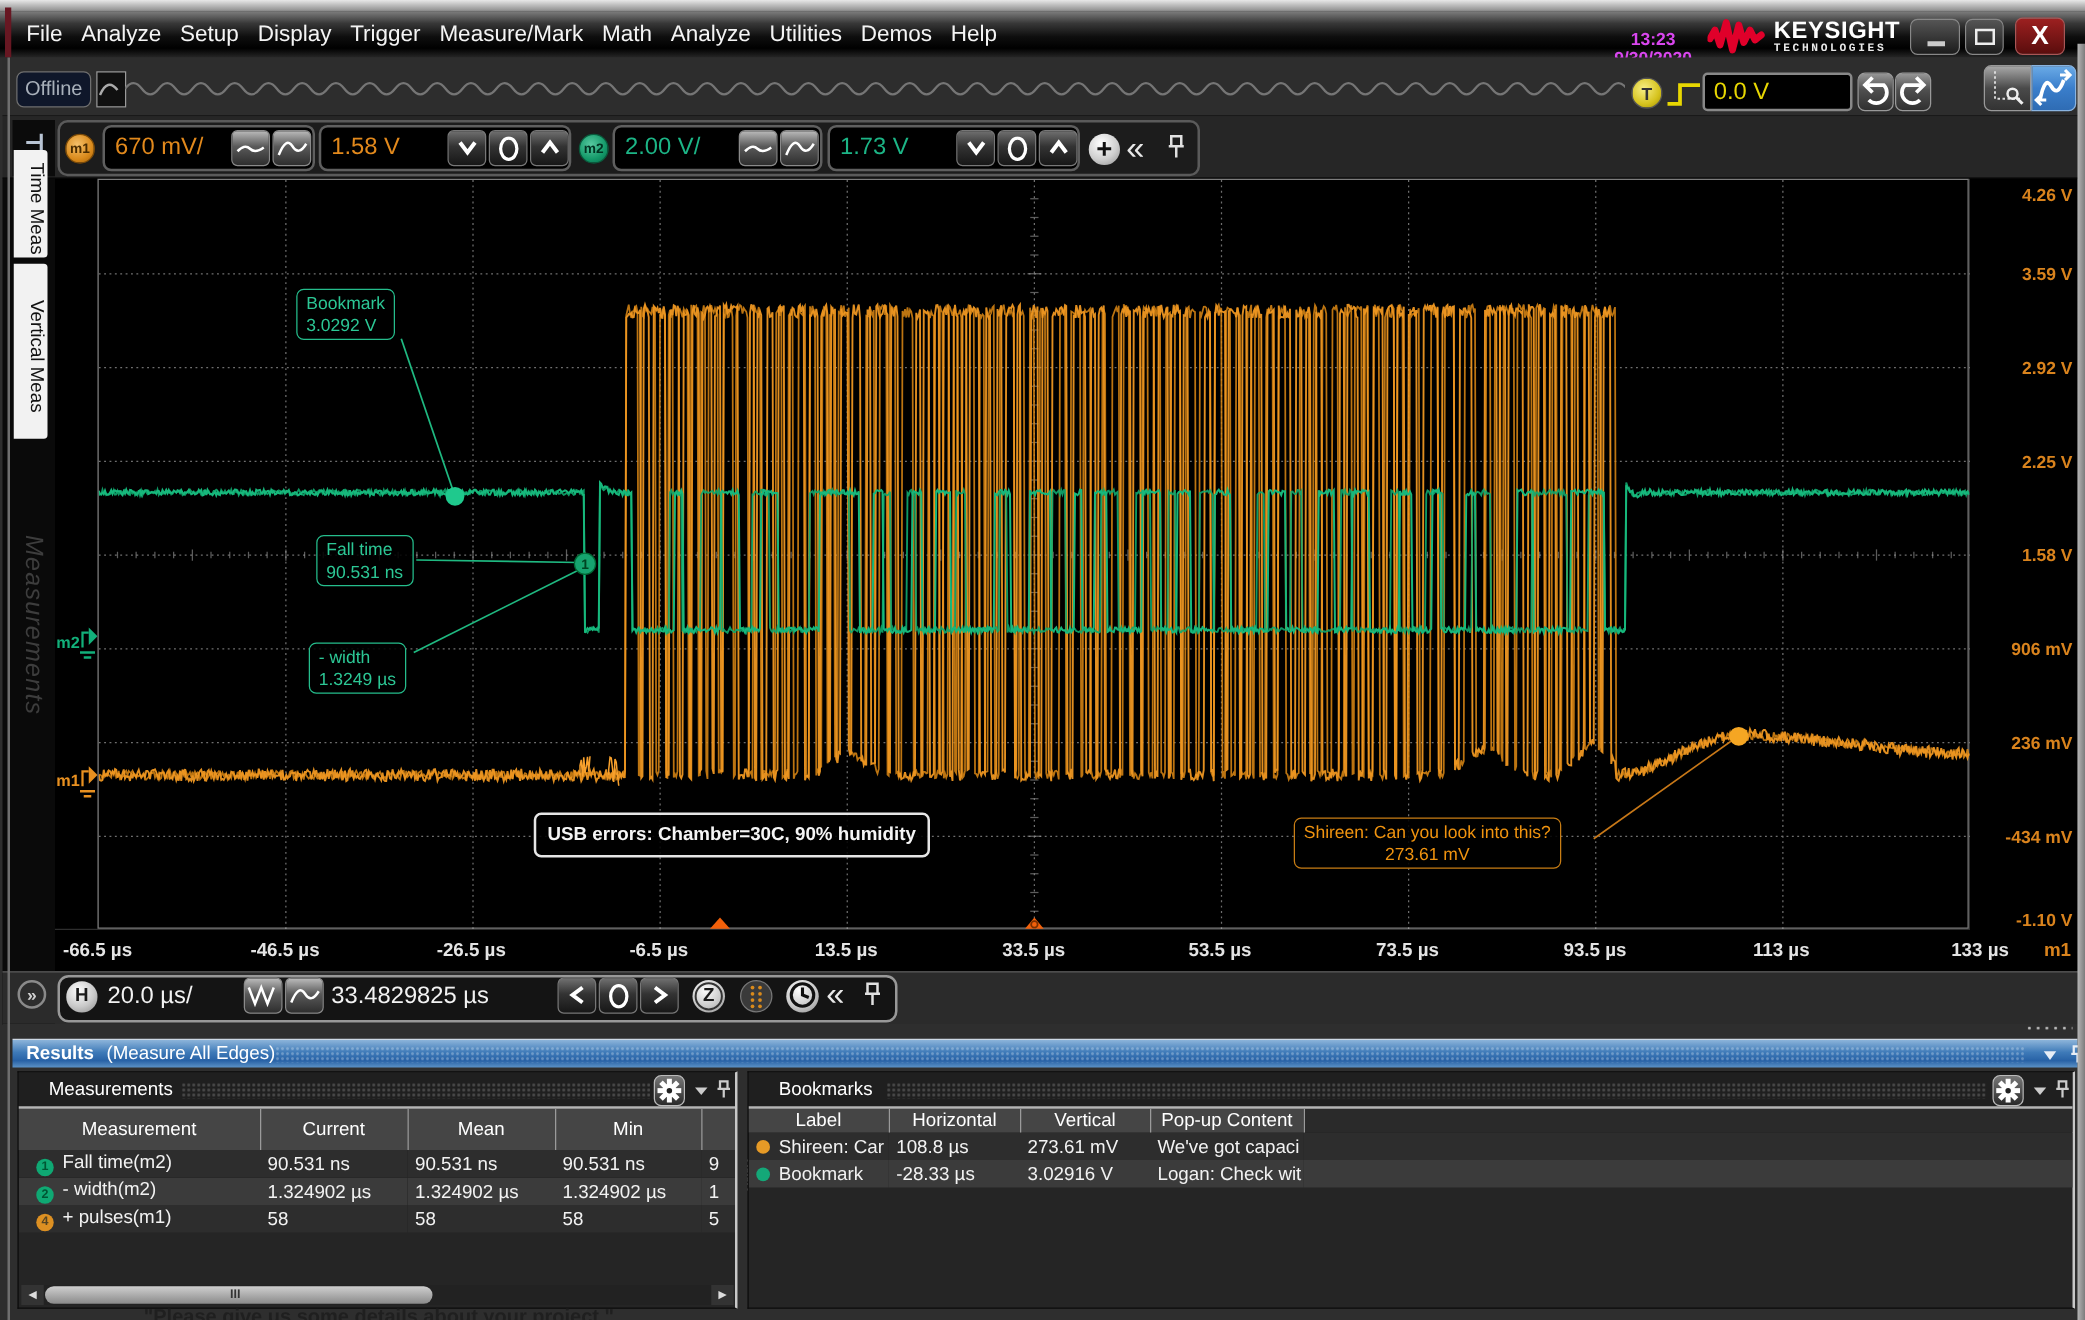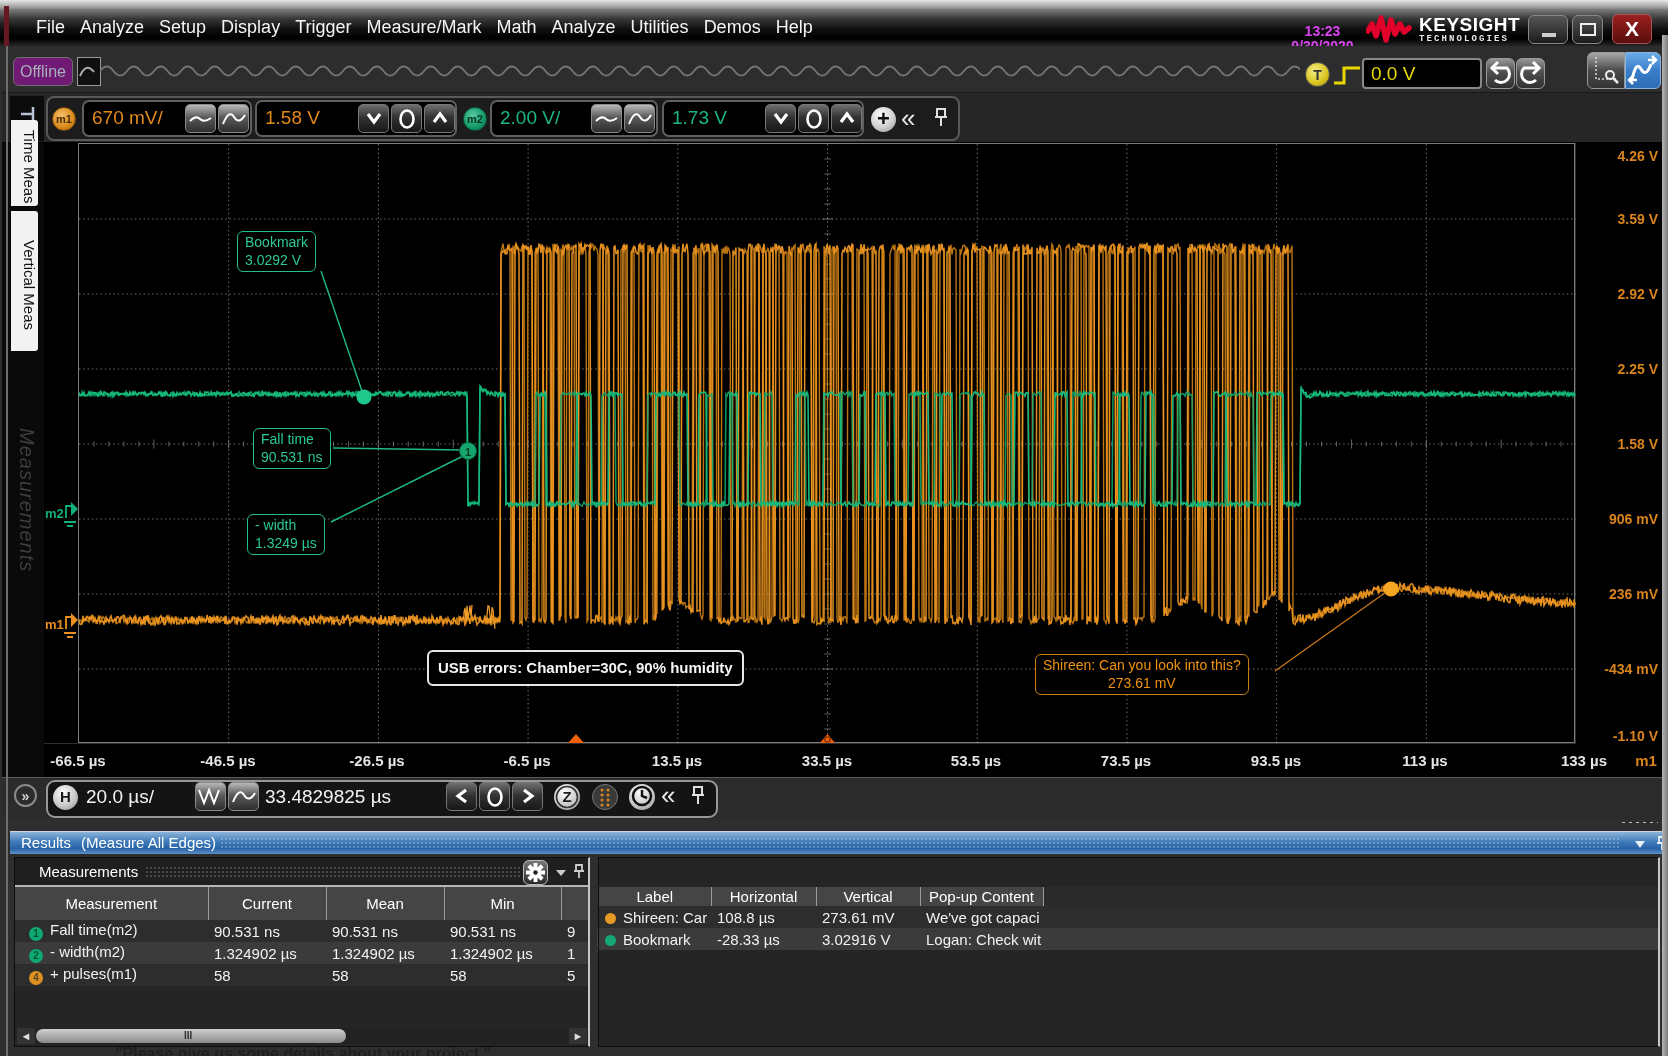--- a/index.html
+++ b/index.html
@@ -2,38 +2,38 @@
 <html><head><meta charset="utf-8"><style>
 * { margin:0; padding:0; box-sizing:border-box; }
 html,body { width:1668px; height:1056px; overflow:hidden; }
 body { font-family:"Liberation Sans",sans-serif; background:#2e2e2e; position:relative; }
 .abs { position:absolute; }
 
 #topstrip { left:0; top:0; width:1668px; height:9px;
   background:linear-gradient(#e8e8e8,#c2c2c2 40%,#9a9a9a 85%,#848484); }
 #menubar { left:0; top:9px; width:1668px; height:37px; color:#f4f4f4;
   background:linear-gradient(#7e7e7e,#383838 26%,#0e0e0e 55%,#000 80%,#262626);
-  font-size:18px; display:flex; align-items:center; padding-left:36px; }
+  font-size:18px; display:flex; align-items:center; padding-left:21px; }
 #menubar span { margin-right:15px; }
 #corner { left:4px; top:6px; width:5px; height:40px; background:#671722; }
 #clock { right:308px; top:24px; width:75px; text-align:center; color:#d946ef; font-size:14px; line-height:15px; font-weight:bold; }
 #kslogo { left:1419px; top:14px; color:#fff; font-size:19px; font-weight:bold; letter-spacing:0.5px; }
 #kslogo .sub { font-size:9px; letter-spacing:2.1px; font-weight:bold; color:#e8e8e8; margin-top:-2px;font-family:Liberation Mono, monospace; }
 .winbtn { top:15px; height:29px; border-radius:6px; border:1px solid #888;
   background:linear-gradient(#555,#1c1c1c); }
 #btnmin { left:1528px; width:40px; }
 #btnmin i { position:absolute; left:13px; bottom:6px; width:14px; height:4px; background:#ccc; }
 #btnmax { left:1572px; width:31px; }
 #btnmax i { position:absolute; left:7px; top:7px; width:16px; height:13px; border:2px solid #eee; }
 #btnclose { left:1612px; width:40px; background:linear-gradient(#9c2020,#5a0d0d); border-color:#a55; color:#fff;
   font-weight:bold; font-size:21px; text-align:center; line-height:27px; height:30px; top:14px;}
 
 #tb2 { left:2px; top:46px; width:1664px; height:47px; background:#2d2d2d; border-bottom:1px solid #191919; }
 #offline { left:11px; top:11px; width:60px; height:29px; border:1px solid #6f6f6f; border-radius:6px;
-  background:#701a75; color:#a8b0ba; font-size:16px; text-align:center; line-height:27px; }
+  background:#0f172a; color:#a8b0ba; font-size:16px; text-align:center; line-height:27px; }
 #sqbtn { left:75px; top:11px; width:24px; height:29px; border:1px solid #9a9a9a; background:#101010; }
 #tcirc { left:1303px; top:16px; width:25px; height:25px; border-radius:50%;
   background:radial-gradient(circle at 40% 35%,#f7ef86,#d6c31e 60%,#9f8d00); border:1px solid #555;
   color:#333; font-size:14px; font-weight:bold; text-align:center; line-height:24px; }
 #vfield { left:1360px; top:12px; width:120px; height:31px; background:#000; border:2px solid #888; border-radius:4px;
   color:#e8d702; font-size:19px; line-height:27px; padding-left:7px; }
 .toolbtn { top:12px; width:29px; height:31px; border-radius:6px; border:1px solid #999;
   background:linear-gradient(#969696,#4f4f4f 45%,#303030); }
 
 #chanbar { left:2px; top:93px; width:1664px; height:50px; background:#262626; border-bottom:1px solid #000; }
@@ -77,21 +77,21 @@
 #hbar { left:2px; top:777px; width:1664px; height:42px; background:#2b2b2b; border-top:1px solid #5a5a5a; }
 #hframe { left:44px; top:2px; width:672px; height:38px; border:2px solid #989898; border-radius:9px; background:#141414; }
 .circbtn { position:absolute; border-radius:50%; background:radial-gradient(circle at 40% 32%,#fdfdfd,#c9c9c9 55%,#8a8a8a);
   color:#1a1a1a; font-weight:bold; text-align:center; }
 #hbar .txt { position:absolute; color:#f2f2f2; font-size:19px; top:8px; }
 
 #results { left:2px; top:819px; width:1664px; height:237px; background:#2e2e2e; }
 #reshdr { left:8px; top:12px; width:1652px; height:23px; border-top:1px solid #cdd8e4;
   background:linear-gradient(#8cb4da,#3e7ab8 45%,#2862a6 75%,#5c92c6);
   color:#fff; font-size:15px; line-height:22px; }
-#reshdr b { font-weight:normal; margin-left:11px; }
+#reshdr b { font-weight:bold; margin-left:11px; }
 #reshdr .sub { margin-left:10px; }
 .panel { background:#252525; border:1px solid #0d0d0d; }
 .phdr { position:absolute; left:0; top:0; right:0; height:29px; background:#1f1f1f; color:#fff; font-size:15px;
   line-height:28px; border-bottom:2px solid #b5b5b5; }
 .phdr .t { margin-left:24px; }
 .pdots { position:absolute; top:8px; height:13px; background-image:radial-gradient(rgba(200,200,200,0.25) 1px, transparent 1.3px); background-size:4px 4px; }
 table.res { border-collapse:collapse; color:#f2f2f2; font-size:15px; width:100%; table-layout:fixed; }
 table.res th { background:#454545; font-weight:normal; color:#fff; border-left:1px solid #9a9a9a; height:18px; padding:0;}
 table.res th:first-child { border-left:none; }
 table.res td { height:22px; padding:0 0 0 6px; overflow:hidden; white-space:nowrap; }
@@ -584,20 +584,41 @@
       <div class="abs" style="left:0;top:0;width:18px;height:16px;background:#333;color:#ddd;font-size:11px;text-align:center;line-height:16px">◄</div>
       <div class="abs" style="left:19px;top:1px;width:310px;height:14px;border-radius:7px;background:linear-gradient(#cfcfcf,#8a8a8a);">
           <span style="position:absolute;left:148px;top:1px;color:#333;font-size:10px;font-weight:bold">III</span>
         </div>
       <div class="abs" style="right:0;top:0;width:18px;height:16px;background:#333;color:#ddd;font-size:11px;text-align:center;line-height:16px">►</div>
     </div>
   </div>
   <div class="abs" style="left:590px;top:110px;width:6px;height:40px;color:#ccc;font-size:13px;line-height:7px">⋮<br>⋮<br>⋮</div>
 
   <div class="abs panel" style="left:596px;top:38px;width:1062px;height:190px;border-right:2px solid #c8c8c8">
+    <div class="phdr"><span class="t">Bookmarks</span>
+      <div class="pdots" style="left:110px;width:880px"></div>
+      <div class="gearbtn" style="left:995px;top:2px"><svg width="23" height="23" viewBox="0 0 23 23">
+            <g fill="#fff">
+              <circle cx="11.5" cy="11.5" r="5.5"></circle>
+              <rect x="9.5" y="2" width="4" height="19"></rect>
+              <rect x="2" y="9.5" width="19" height="4"></rect>
+              <g transform="rotate(45 11.5 11.5)">
+                <rect x="9.5" y="2" width="4" height="19"></rect>
+                <rect x="2" y="9.5" width="19" height="4"></rect>
+              </g>
+            </g>
+            <circle cx="11.5" cy="11.5" r="2.2" fill="#222"></circle>
+          </svg></div>
+      <svg class="abs" style="left:1027px;top:11px" width="12" height="8">
+          <path d="M1,1 L11,1 L6,7 Z" fill="#ccc"></path>
+        </svg>
+      <svg class="abs" style="left:1044px;top:5px" width="14" height="18">
+          <path d="M4,2 L10,2 L10,8 L4,8 Z M2,8 L12,8 M7,8 L7,15" stroke="#ccc" stroke-width="1.8" fill="none"></path>
+        </svg>
+    </div>
     <table class="res" style="margin-top:29px">
       <colgroup>
           <col style="width:112px">
           <col style="width:105px">
           <col style="width:104px">
           <col style="width:123px">
           <col>
         </colgroup>
       <tbody>
           <tr style="height:19px">

